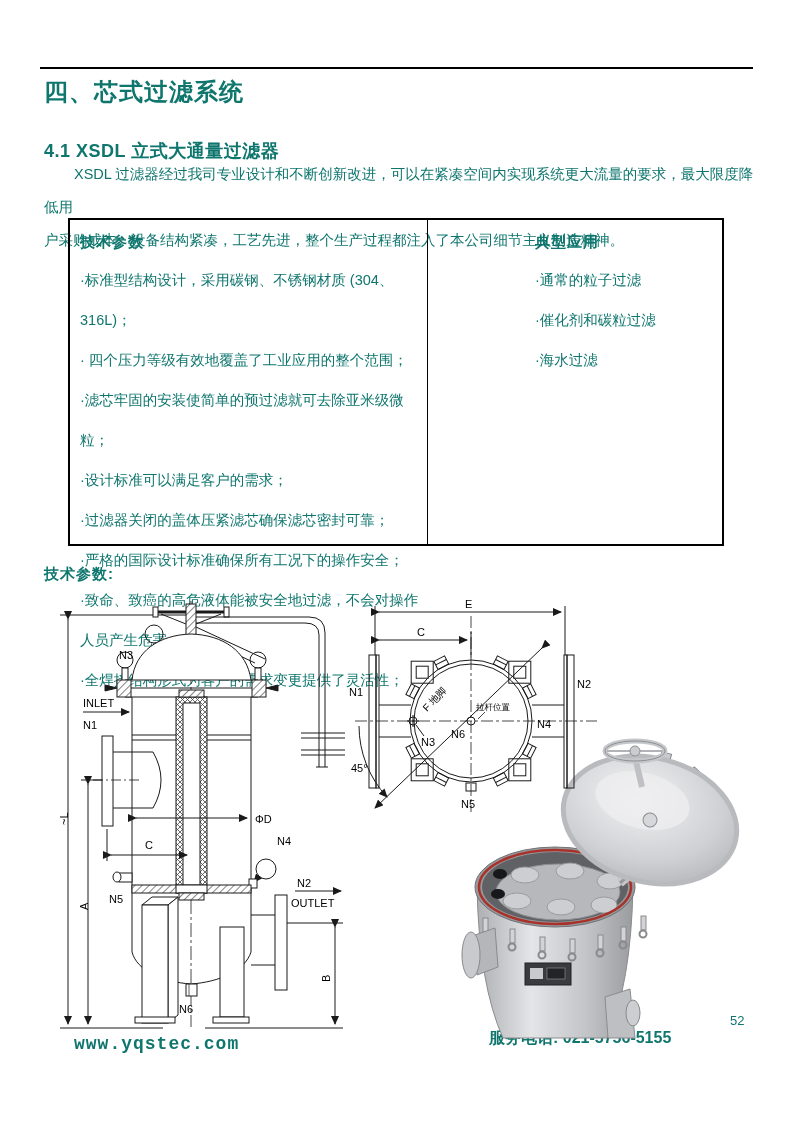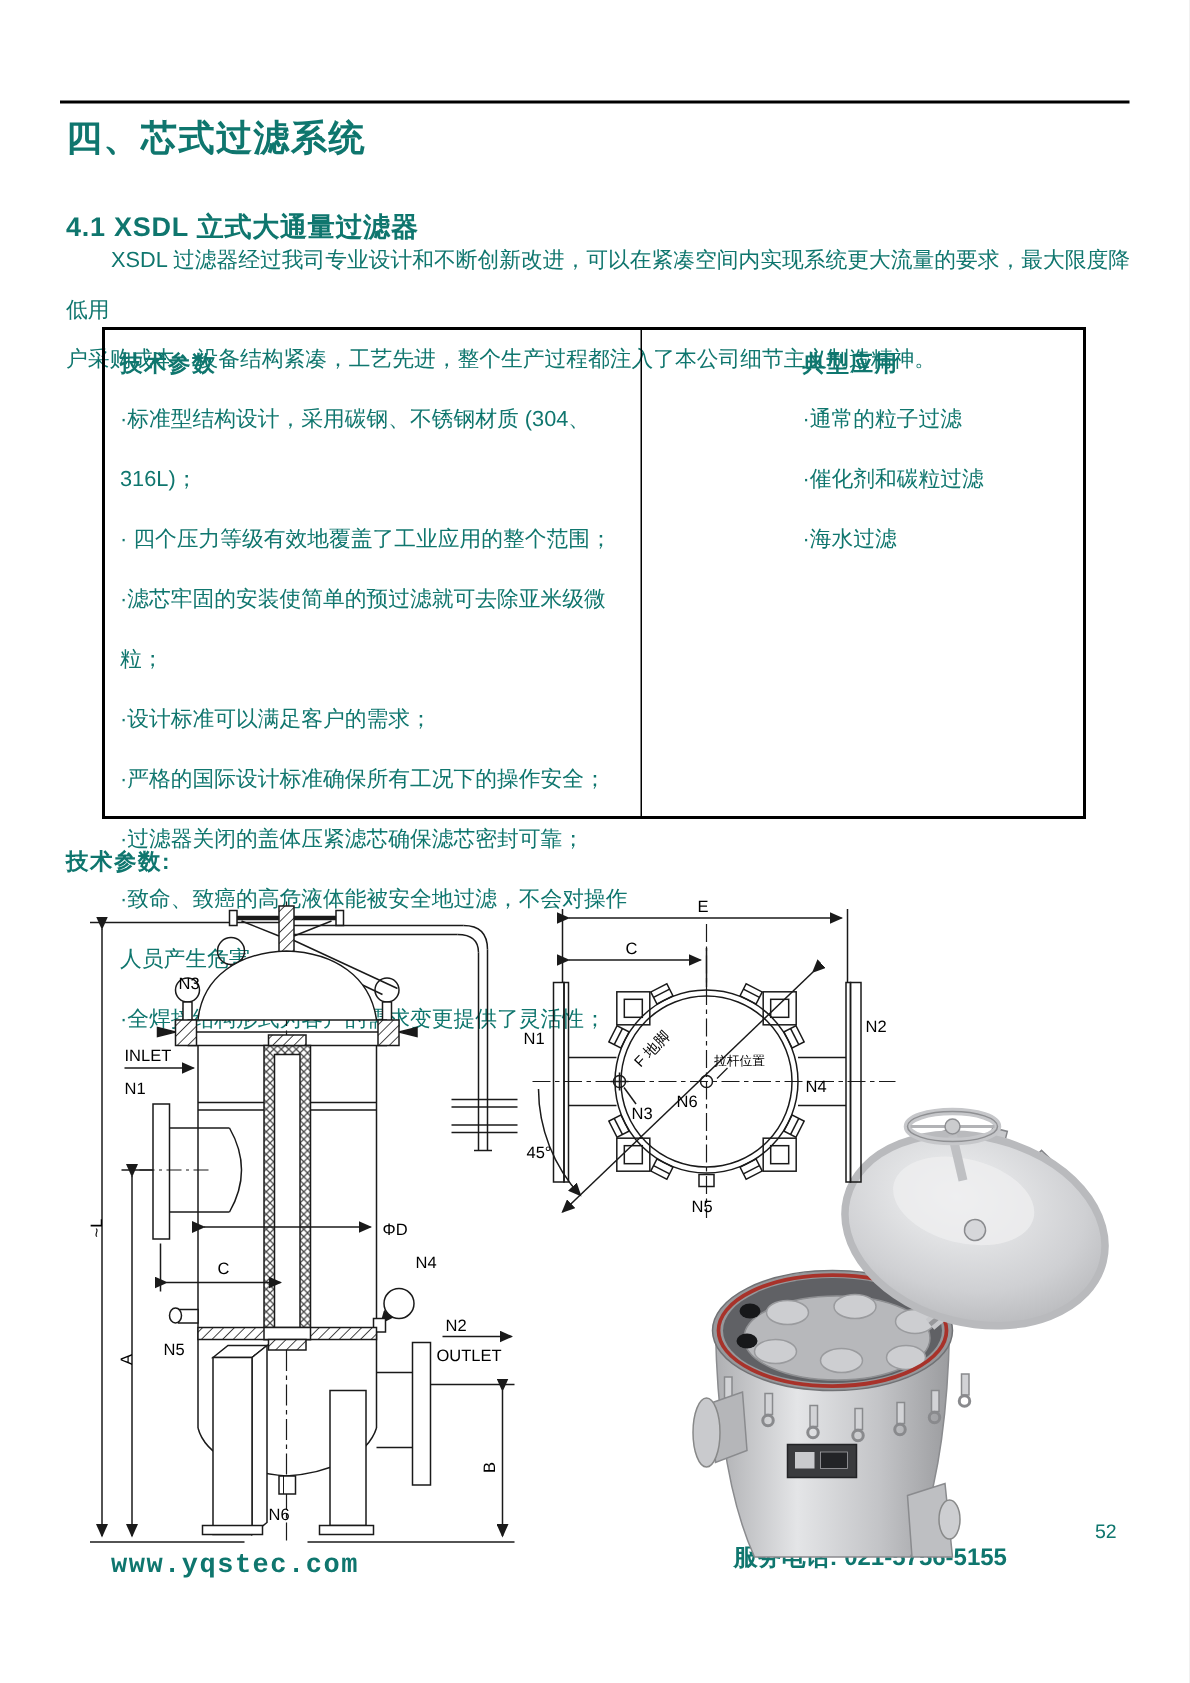--- a/index.html
+++ b/index.html
@@ -44,22 +44,22 @@
   </div>
 
   <div class="ftable">
     <div class="fcell left">
       <div class="fhead">技术参数</div>
       <ul>
         <li>·标准型结构设计，采用碳钢、不锈钢材质 (304、316L)；</li>
         <li>· 四个压力等级有效地覆盖了工业应用的整个范围；</li>
         <li>·滤芯牢固的安装使简单的预过滤就可去除亚米级微粒；</li>
         <li>·设计标准可以满足客户的需求；</li>
+        <li>·过滤器关闭的盖体压紧滤芯确保滤芯密封可靠；</li>
         <li>·严格的国际设计标准确保所有工况下的操作安全；</li>
-        <li>·过滤器关闭的盖体压紧滤芯确保滤芯密封可靠；</li>
         <li>·致命、致癌的高危液体能被安全地过滤，不会对操作人员产生危害；</li>
         <li>·全焊接结构形式为客户的需求变更提供了灵活性；</li>
       </ul>
     </div>
     <div class="fcell right">
       <div class="fhead">典型应用</div>
       <ul>
         <li>·通常的粒子过滤</li>
         <li>·催化剂和碳粒过滤</li>
         <li>·海水过滤</li>

